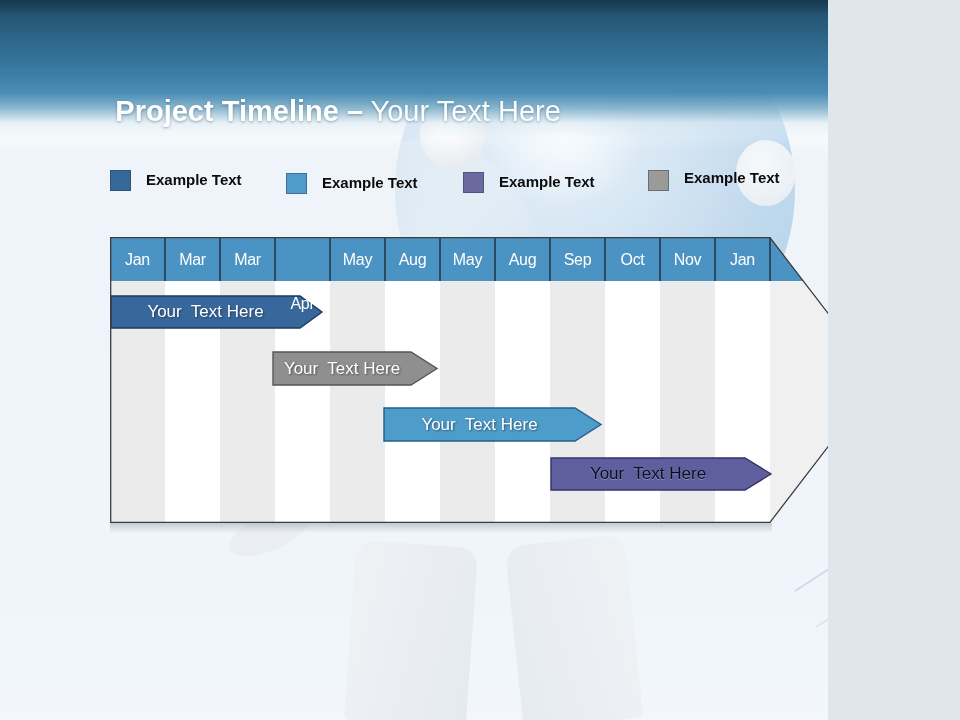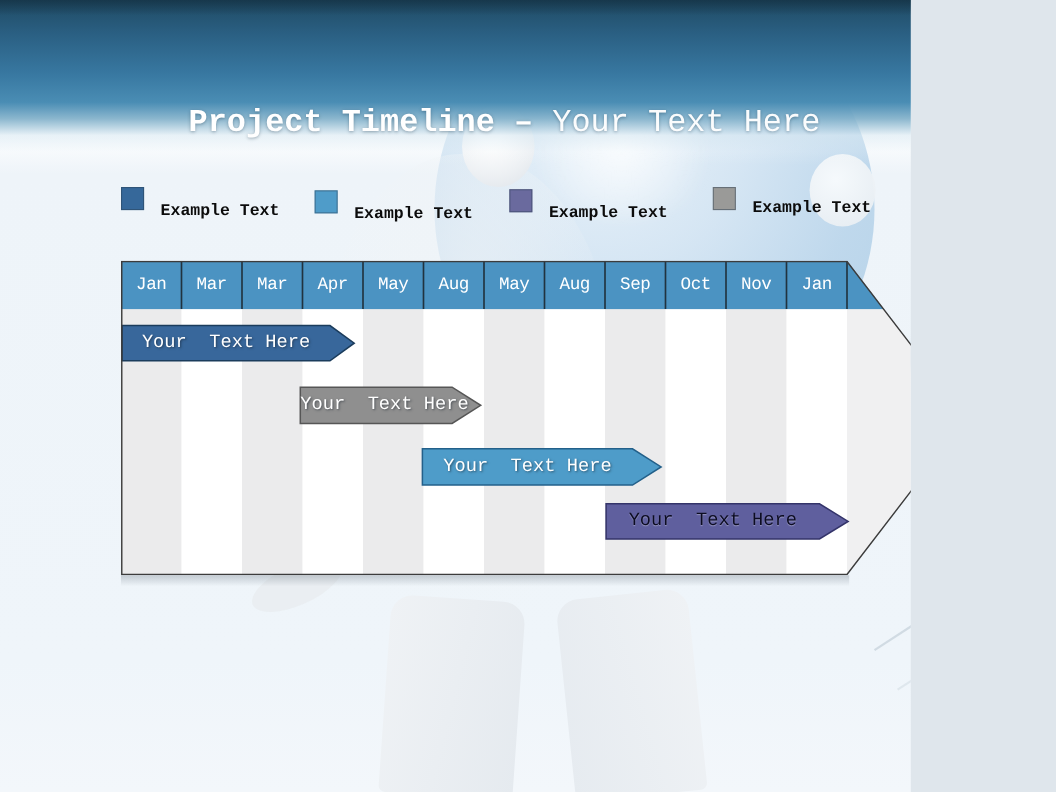--- a/index.html
+++ b/index.html
@@ -1,18 +1,18 @@
 <!DOCTYPE html>
 <html><head>
 <meta charset="utf-8">
 <style>
   html,body{margin:0;padding:0;background:#dfe6ec;}
   .slide{
     position:relative;width:828px;height:720px;overflow:hidden;
-    font-family:Liberation Mono, monospace;
+    font-family:Liberation Sans, sans-serif;
     background:linear-gradient(180deg,#ffffff 0px,#ffffff 118px,#eef4f9 158px,#eff5fa 600px,#f3f7fb 720px);
   }
   
   .fig{position:absolute;}
   .fig-globe{left:395px;top:-10px;width:400px;height:400px;border-radius:50%;
     background:radial-gradient(circle at 38% 32%, #e8f2fa 0%, #cfe2f2 35%, #b3d1e9 65%, #a4c8e2 100%);
     opacity:.8;}
   .fig-globe-shine{left:470px;top:70px;width:190px;height:130px;border-radius:50%;
     background:radial-gradient(circle,rgba(255,255,255,.75),rgba(255,255,255,0) 70%);filter:blur(6px);}
   .fig-globe-swirl{left:600px;top:40px;width:260px;height:300px;border-radius:50%;
@@ -39,21 +39,21 @@
       rgba(127,175,201,.9) 72%,rgba(214,231,241,.55) 82%,rgba(245,250,252,.15) 92%,rgba(255,255,255,0) 100%);}
   .header:before{content:"";position:absolute;left:0;top:0;width:100%;height:14px;
     background:linear-gradient(180deg,rgba(16,40,56,.55),rgba(16,40,56,0));}
   .title{position:absolute;left:67px;top:62px;font-size:29px;color:#ffffff;white-space:pre;
     text-shadow:0 1px 3px rgba(10,35,55,.35);}
   .title .bold{font-weight:bold;}
   .title .rest{font-weight:normal;opacity:.96;}
   
   .legend-item{position:absolute;height:22px;}
   .legend-swatch{position:absolute;left:0;top:0;width:19px;height:19px;border:1px solid rgba(40,60,80,.45);}
-  .legend-label{position:absolute;left:36px;top:13px;font-size:15px;font-weight:bold;color:#0c0c0c;white-space:nowrap;}
+  .legend-label{position:absolute;left:36px;top:1px;font-size:15px;font-weight:bold;color:#0c0c0c;white-space:nowrap;}
   
   .tl-svg{position:absolute;left:110px;top:237px;}
   .tl-overlay{position:absolute;left:110px;top:237px;width:771px;height:286px;}
   .month-cell{position:absolute;top:0;width:55px;height:44px;line-height:45px;text-align:center;
     color:#ffffff;font-size:16px;letter-spacing:-0.3px;}
   .bar-label{position:absolute;text-align:center;font-size:17px;white-space:pre;}
   .bar-label.light{color:#ffffff;text-shadow:1px 1px 2px rgba(20,30,40,.55);}
   .bar-label.dark{color:#0c0c22;text-shadow:0 1px 1px rgba(255,255,255,.35);}
   .tl-shadow{position:absolute;left:110px;top:523px;width:662px;height:10px;
     background:linear-gradient(180deg,rgba(95,108,120,.30),rgba(95,108,120,0));}
@@ -144,21 +144,21 @@
       <polygon points="441,221 635,221 661,237 635,253 441,253" fill="#5f5f9e" stroke="#34346a" stroke-width="1.4"></polygon>
     </g>
 
     <polygon points="0.7,0.7 660,0.7 769.2,143 660,285.3 0.7,285.3" fill="none" stroke="#3c3c3c" stroke-width="1.3"></polygon>
   </svg>
 
   <div class="tl-overlay">
     <div class="month-cell" style="left:0;">Jan</div>
     <div class="month-cell" style="left:55px;">Mar</div>
     <div class="month-cell" style="left:110px;">Mar</div>
-    <div class="month-cell" style="left:165px;">Apr</div>
+    <div class="month-cell" style="left:165px;margin-top:44px;">Apr</div>
     <div class="month-cell" style="left:220px;">May</div>
     <div class="month-cell" style="left:275px;">Aug</div>
     <div class="month-cell" style="left:330px;">May</div>
     <div class="month-cell" style="left:385px;">Aug</div>
     <div class="month-cell" style="left:440px;">Sep</div>
     <div class="month-cell" style="left:495px;">Oct</div>
     <div class="month-cell" style="left:550px;">Nov</div>
     <div class="month-cell" style="left:605px;">Jan</div>
 
     <div class="bar-label light" style="left:1px;top:59px;width:189px;line-height:32px;">Your  Text Here</div>

